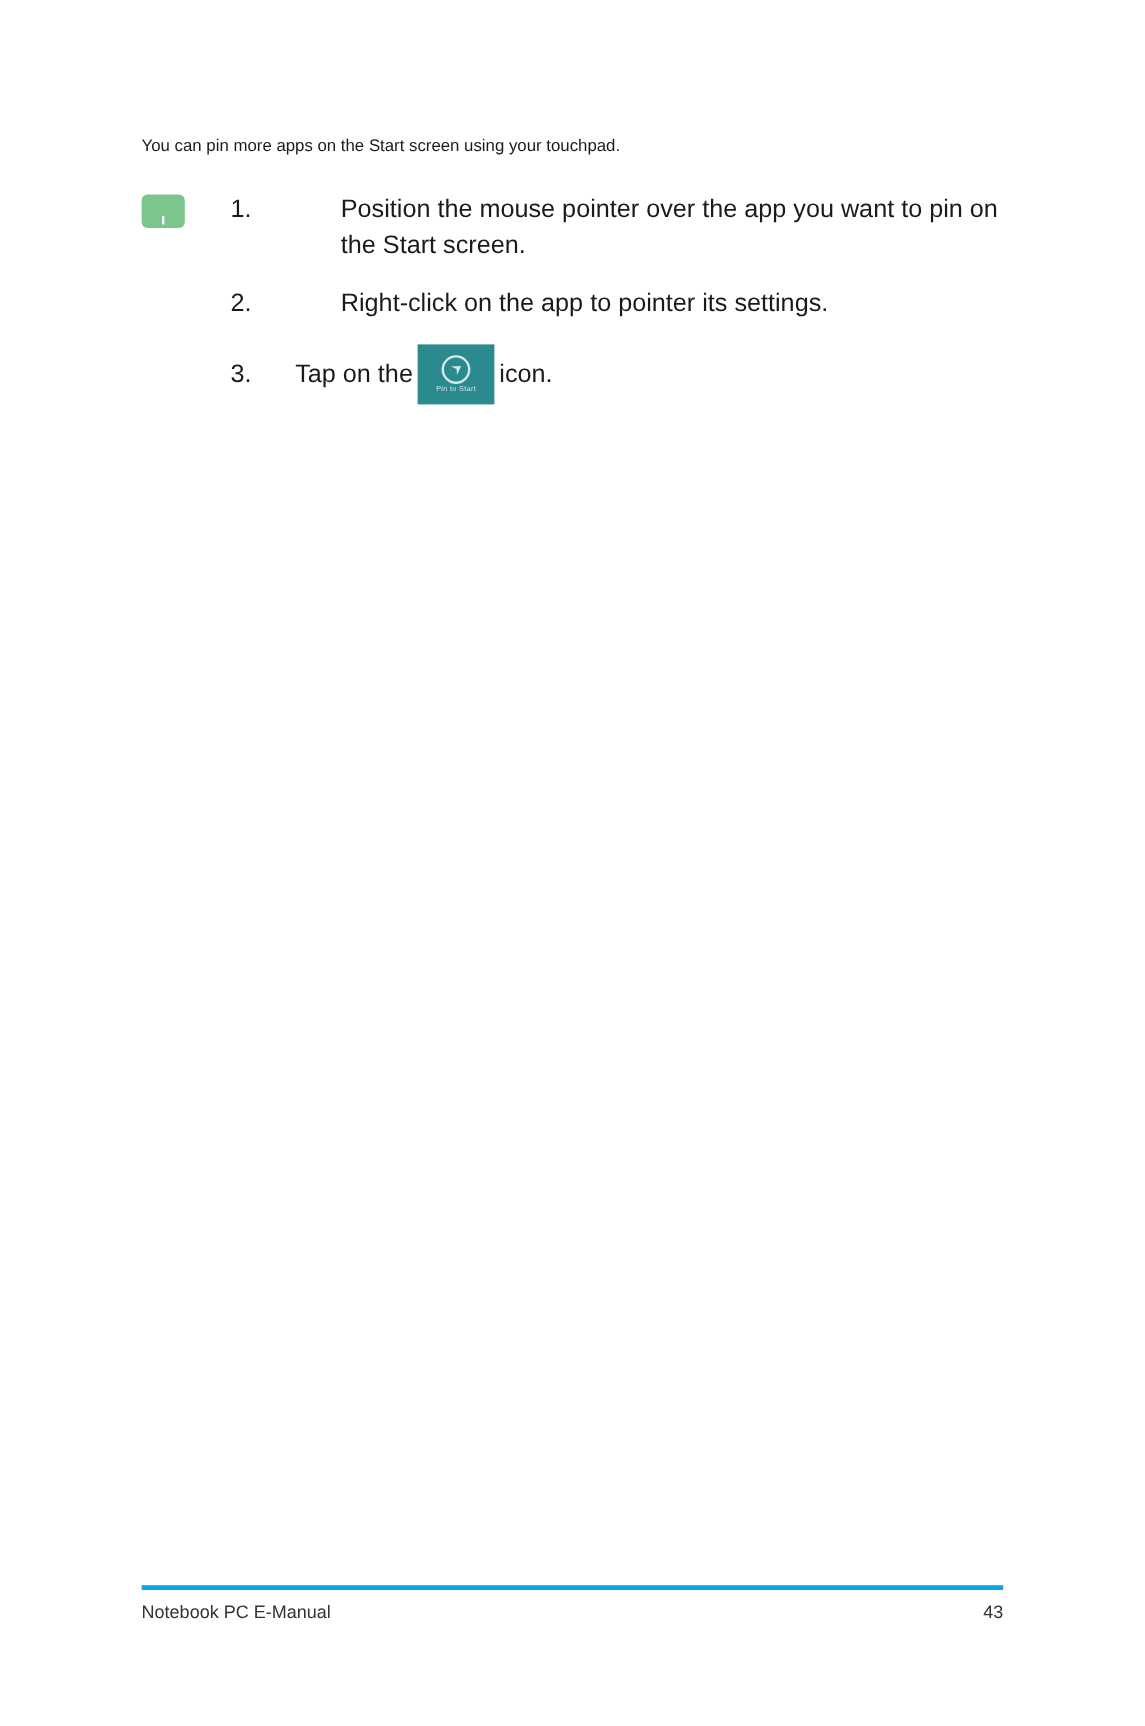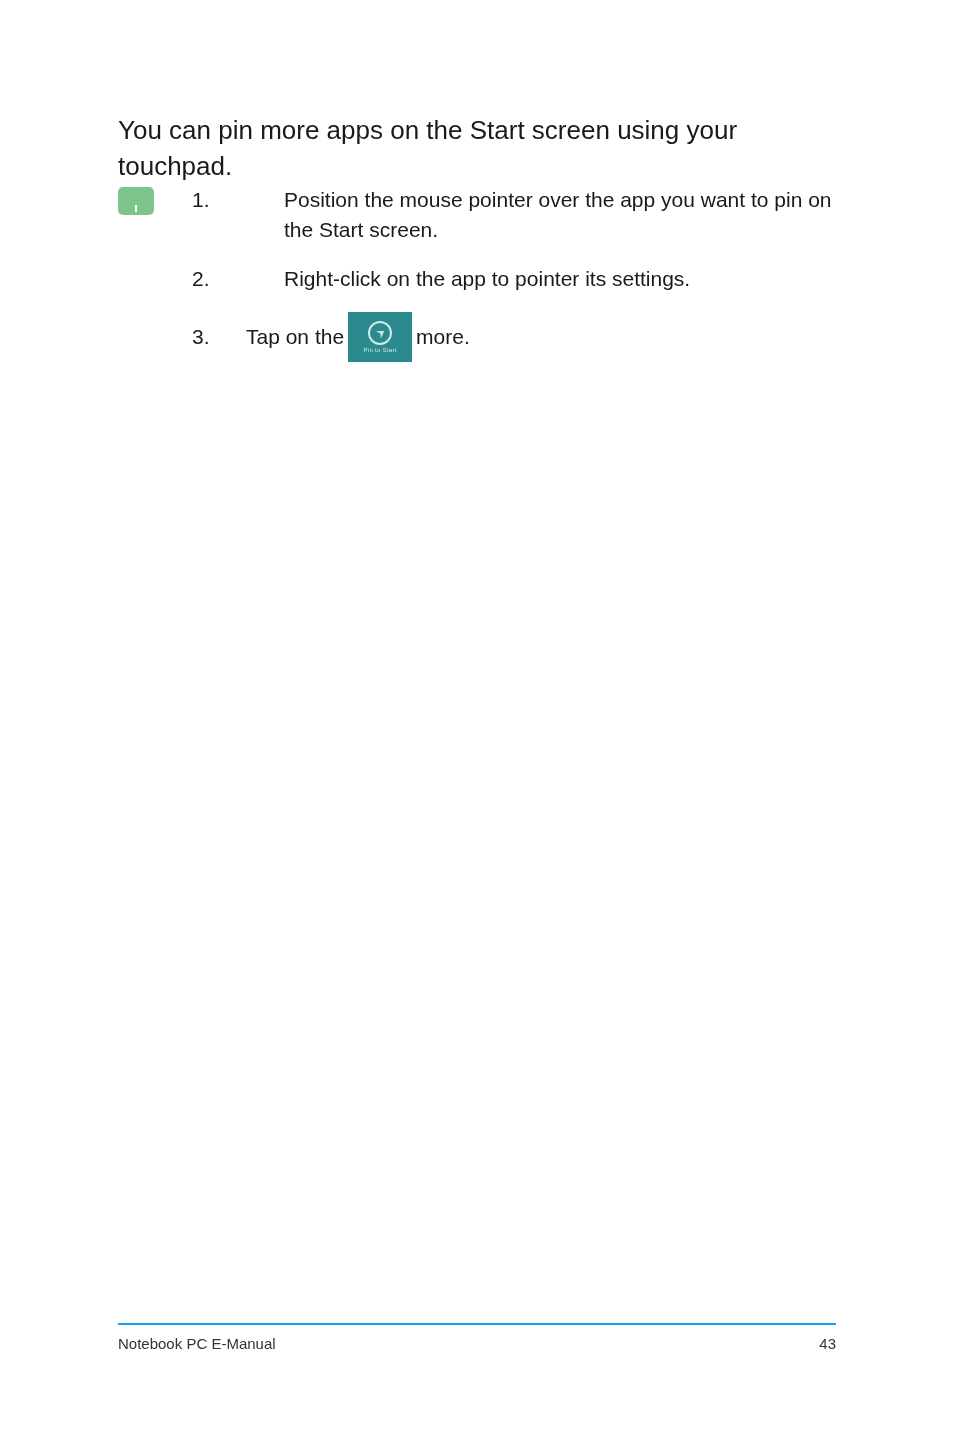--- a/index.html
+++ b/index.html
@@ -23,22 +23,23 @@
     
     .section-heading {
       color: #1b75bb;
       font-size: 25px;
       font-weight: 700;
       margin-bottom: 18px;
       letter-spacing: -0.2px;
     }
     
     .intro-text {
-      font-size: 26px;
+      font-size: 14px;
       color: #1a1a1a;
+      margin-bottom: 28px;
       line-height: 1.4;
     }
     
     .steps-container {
       display: flex;
       gap: 38px;
     }
     
     .touchpad-icon-col {
       flex-shrink: 0;
@@ -136,21 +137,21 @@
       font-size: 6px;
       color: #d4e8ea;
       letter-spacing: 0.3px;
     }
     
     .footer {
       position: absolute;
       bottom: 86px;
       left: 118px;
       right: 118px;
-      border-top: 2px solid #0ea5e9;
+      border-top: 4px solid #0ea5e9;
       padding-top: 10px;
       display: flex;
       justify-content: space-between;
       align-items: center;
       font-size: 15px;
       color: #333;
     }
     
     .footer-title {
       font-weight: 400;
@@ -184,21 +185,21 @@
       </div>
 
       <div class="step-item-inline">
         <span class="step-number">3.</span>
         <div class="step-inline-content">
           <span>Tap on the</span>
           <div class="pin-icon-box">
             <div class="pin-icon-circle"></div>
             <span class="pin-icon-label">Pin to Start</span>
           </div>
-          <span>more.</span>
+          <span>icon.</span>
         </div>
       </div>
     </div>
   </div>
 </div>
 
 <div class="footer">
   <span class="footer-title">Notebook PC E-Manual</span>
   <span class="page-number">43</span>
 </div>

